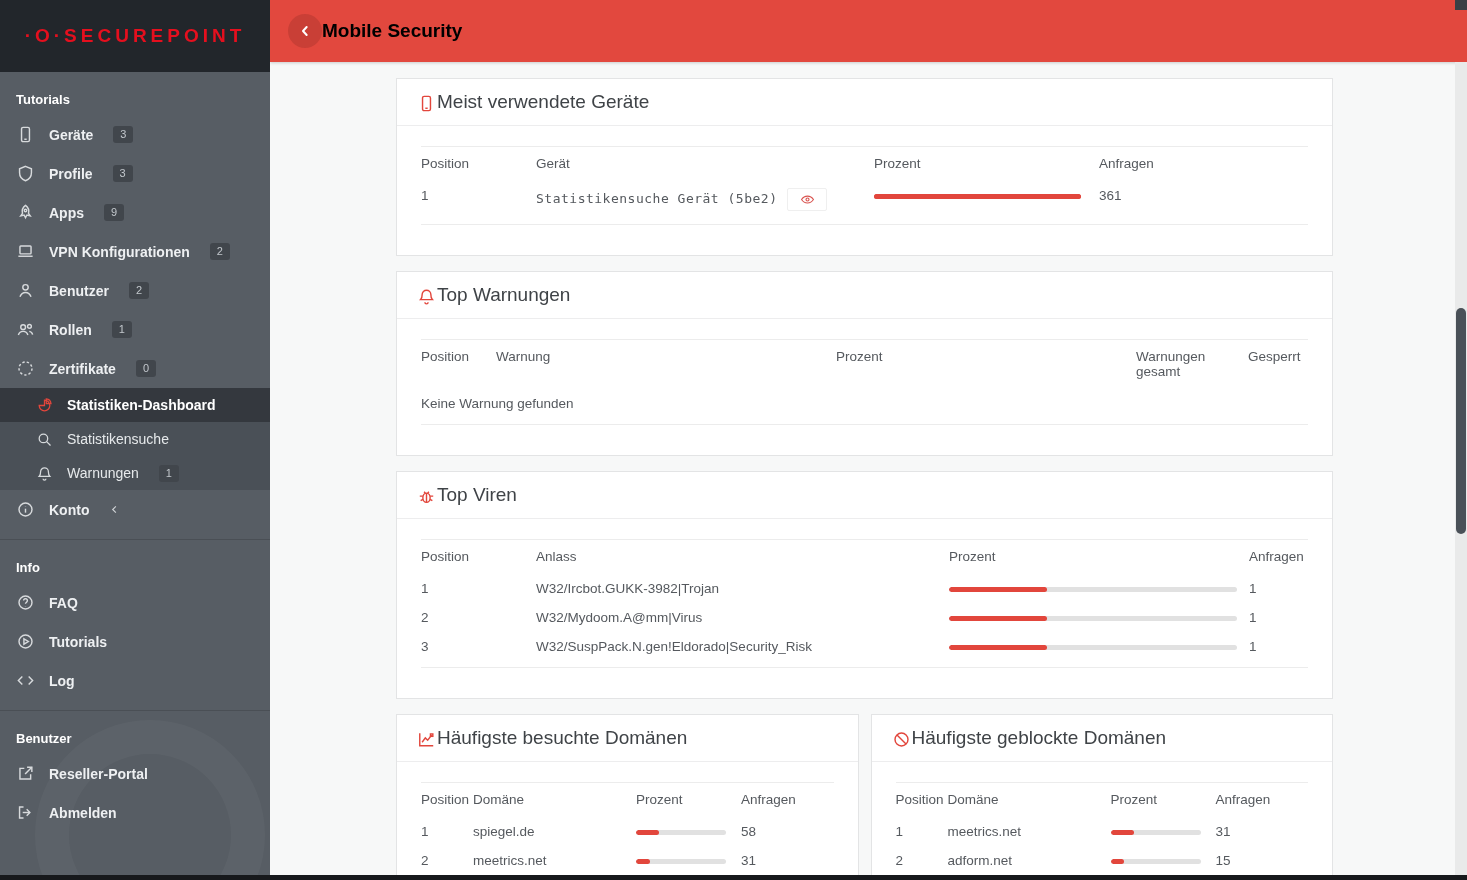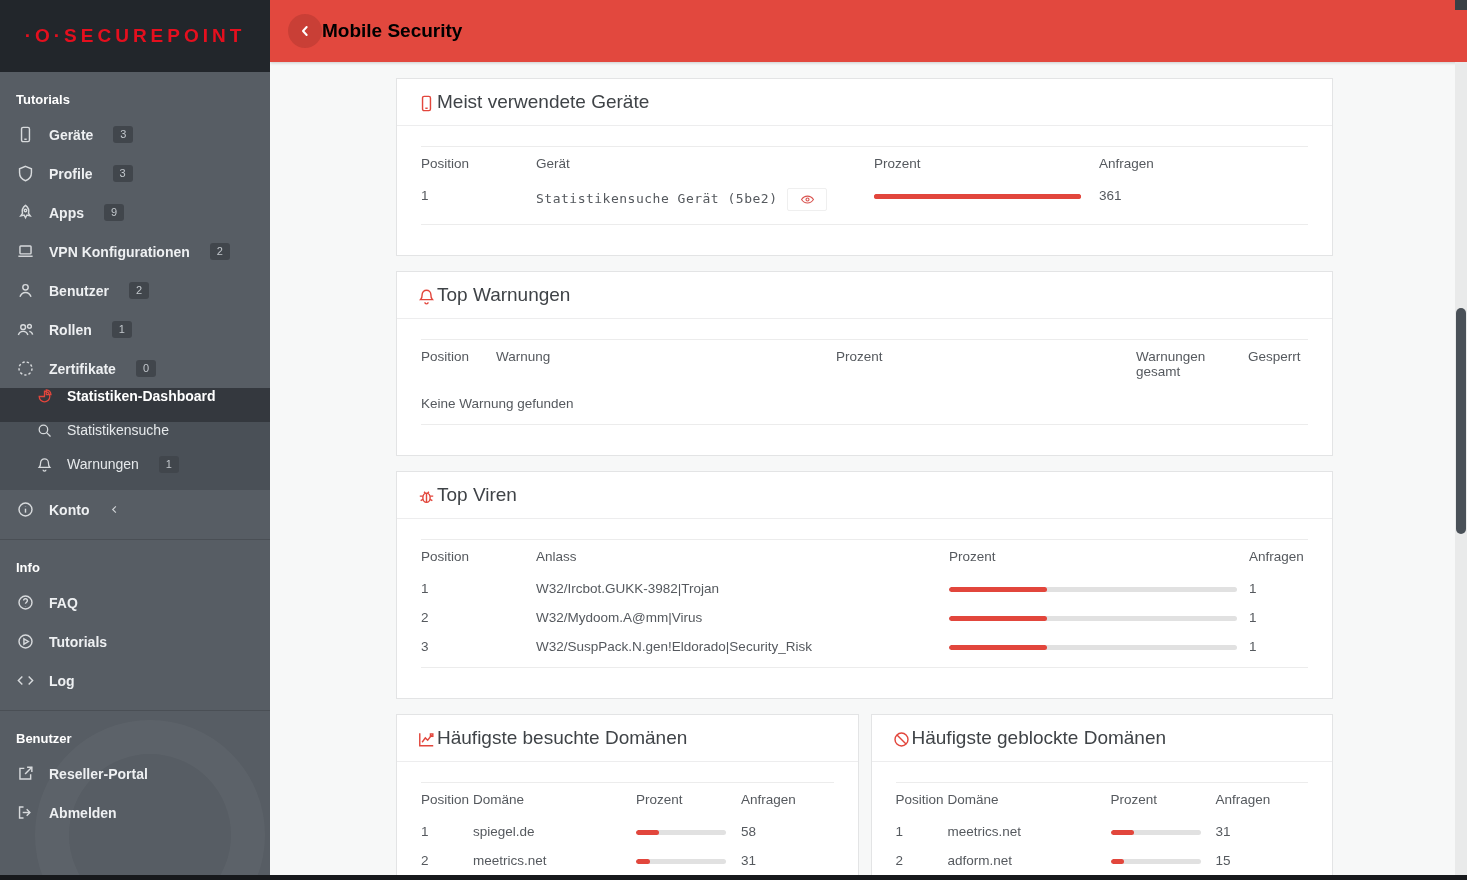--- a/index.html
+++ b/index.html
@@ -33,21 +33,21 @@
   .si .nicon svg { width:19px; height:19px; display:block; }
   .badge {
     background:#41464c; color:#c2c7cc; font-size:11px; font-weight:normal;
     padding:2px 7px; border-radius:3px; margin-left:6px; line-height:13px;
   }
   .chev { margin-left:6px; opacity:.8; }
   .chev svg { width:11px; height:11px; display:block; }
   .stats-parent { background:#4f555c; }
   .sub-panel { background:#4a5057; }
   .ssi {
-    display:flex; align-items:flex-start; height:34px; padding-left:36px; gap:14px;
+    display:flex; align-items:center; height:34px; padding-left:36px; gap:14px;
     font-size:14px; color:#e6e9eb; cursor:pointer; white-space:nowrap;
   }
   .ssi .nicon { width:17px; height:17px; flex:0 0 17px; opacity:.9; }
   .ssi .nicon svg { width:17px; height:17px; display:block; }
   .ssi.active { background:#34383e; font-weight:bold; color:#ffffff; }
   .ssi.active .nicon { color:#e2463c; opacity:1; }
   .divider { border-top:1px solid #4a4f55; margin-top:10px; }
   .watermark {
     position:absolute; bottom:-70px; left:35px; width:230px; height:230px;
     border-radius:50%; border:34px solid rgba(255,255,255,0.035); pointer-events:none;

